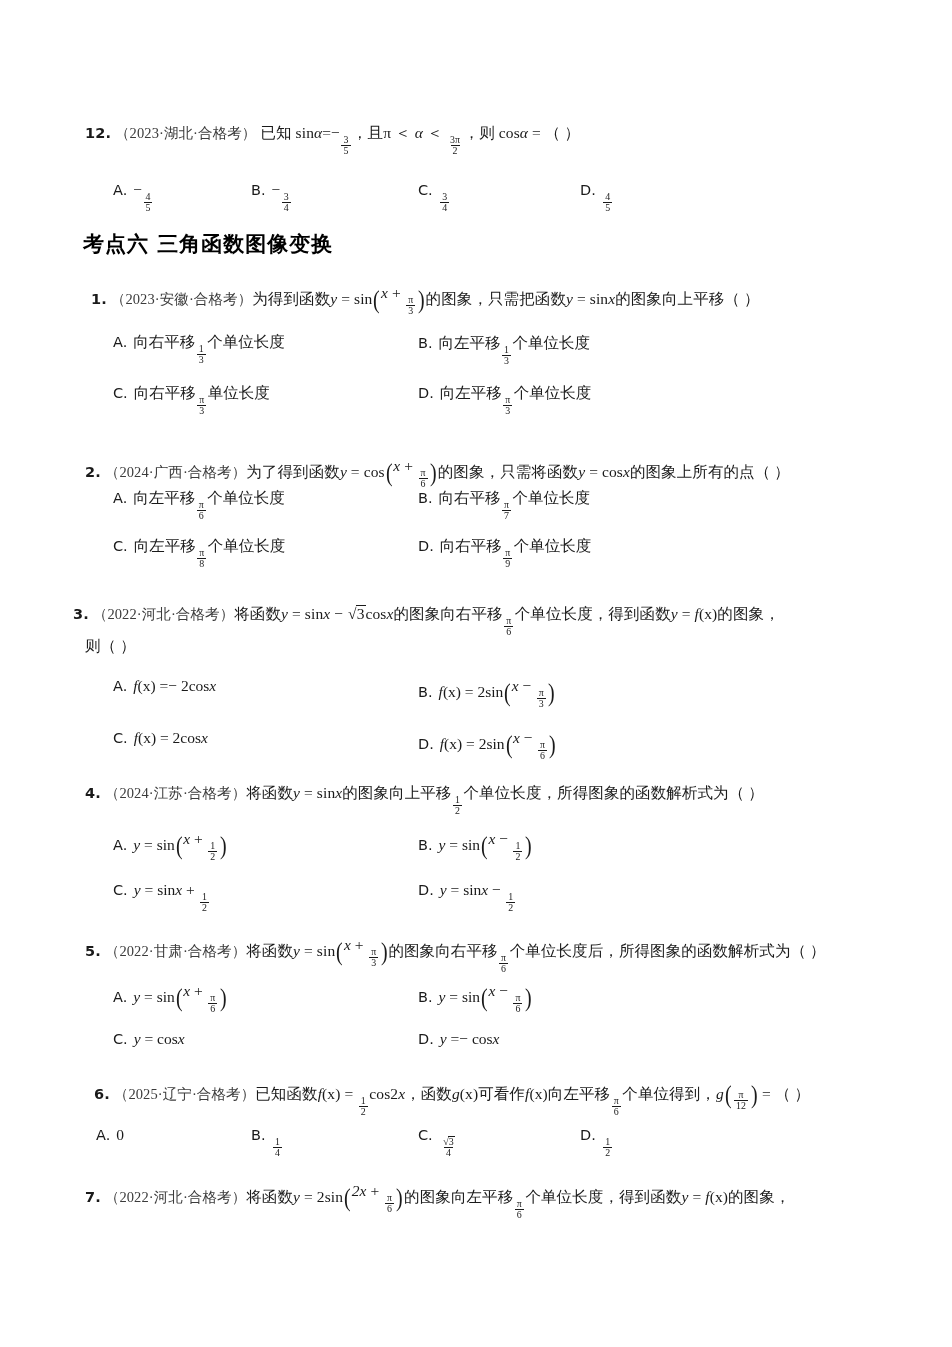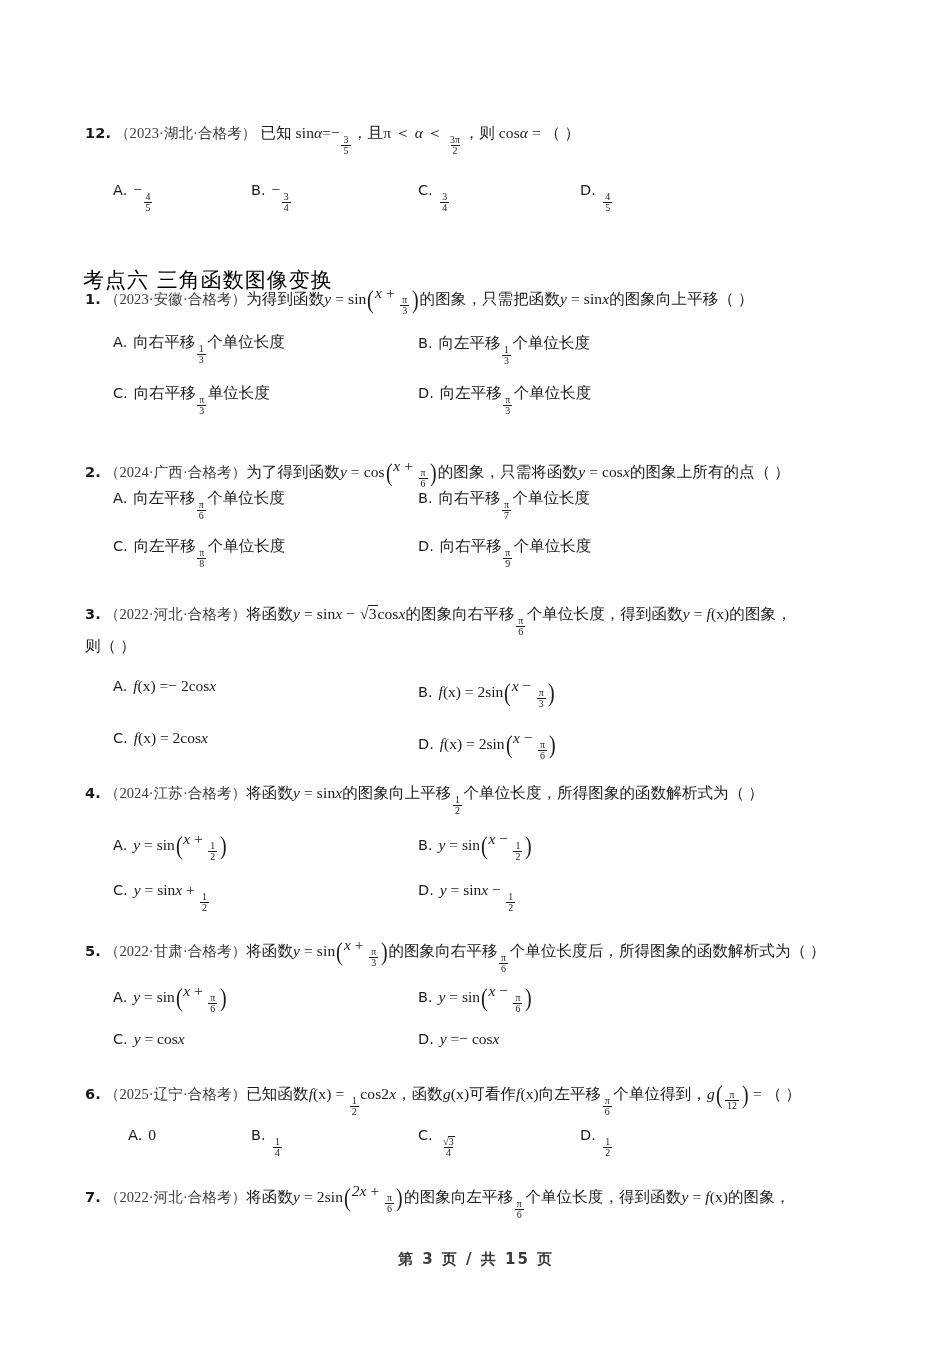--- a/index.html
+++ b/index.html
@@ -91,26 +91,25 @@
     display: inline-block;
     border-top: 1px solid #1a1a1a;
     padding: 0 1px 0 1px;
     margin-left: -1px;
   }
 
   
   .heading {
     position: absolute;
     font-family: "DejaVu Serif", "Liberation Serif", serif;
-    font-weight: normal;
+    font-weight: bold;
     font-size: 21px;
     letter-spacing: 1px;
     color: #000;
     white-space: nowrap;
-    margin-top: 36px;
   }
 
   
   .opt {
     position: absolute;
     font-size: 15.5px;
     white-space: nowrap;
     line-height: 1.0;
   }
   .optlab {
@@ -170,21 +169,21 @@
   </div>
   <div class="opt" style="left:580px; top:182px;">
     <span class="optlab">D.</span><span></span><span class="frac">
         <span class="num">4</span>
         <span class="den">5</span>
       </span>
   </div>
 
   <div class="heading" style="left:83px; top:230px;">考点六 三角函数图像变换</div>
 
-  <div class="qline" style="left:85px; top:285px;text-align:right;">
+  <div class="qline" style="left:91px; top:285px;text-align:right;">
     <span class="qnum">1.</span>
     <span class="src cn">（2023·安徽·合格考）</span><span class="cn">为得到函数</span><i class="v">y</i><span> = </span><span class="fn">sin</span><span class="paren">
         <span class="pL">(</span>
         <span class="inner"><i class="v">x</i><span> + </span><span class="frac">
             <span class="num">π</span>
             <span class="den">3</span>
           </span></span>
         <span class="pR">)</span>
       </span><span class="cn">的图象，只需把函数</span><i class="v">y</i><span> = </span><span class="fn">sin</span><i class="v">x</i><span class="cn">的图象向上平移（  ）</span>
   </div>
@@ -244,21 +243,21 @@
         <span class="den">8</span>
       </span><span class="cn">个单位长度</span>
   </div>
   <div class="opt" style="left:418px; top:538px;">
     <span class="optlab">D.</span><span class="cn">向右平移</span><span class="frac">
         <span class="num">π</span>
         <span class="den">9</span>
       </span><span class="cn">个单位长度</span>
   </div>
 
-  <div class="qline" style="left:85px; top:605px;">
+  <div class="qline" style="left:73px; top:605px;">
     <span class="qnum">3.</span>
     <span class="src cn">（2022·河北·合格考）</span><span class="cn">将函数</span><i class="v">y</i><span> = </span><span class="fn">sin</span><i class="v">x</i><span> − </span><span class="sqrt"><span class="rad">√</span><span class="body">3</span></span><span class="fn">cos</span><i class="v">x</i><span class="cn">的图象向右平移</span><span class="frac">
         <span class="num">π</span>
         <span class="den">6</span>
       </span><span class="cn">个单位长度，得到函数</span><i class="v">y</i><span> = </span><i class="v">f</i><span>(x)</span><span class="cn">的图象，</span>
   </div>
   <div class="qline" style="left:85px; top:638px;">
     <span class="cn">则（  ）</span>
   </div>
 
@@ -365,39 +364,39 @@
         <span class="pR">)</span>
       </span>
   </div>
   <div class="opt" style="left:113px; top:1031px;">
     <span class="optlab">C.</span><i class="v">y</i><span> = cos</span><i class="v">x</i>
   </div>
   <div class="opt" style="left:418px; top:1031px;">
     <span class="optlab">D.</span><i class="v">y</i><span> =− cos</span><i class="v">x</i>
   </div>
 
-  <div class="qline" style="left:85px; top:1080px;text-align:center;">
+  <div class="qline" style="left:94px; top:1080px;text-align:center;">
     <span class="qnum">6.</span>
     <span class="src cn">（2025·辽宁·合格考）</span><span class="cn">已知函数</span><i class="v">f</i><span>(x)</span><span> = </span><span class="frac">
         <span class="num">1</span>
         <span class="den">2</span>
       </span><span class="fn">cos2</span><i class="v">x</i><span class="cn">，函数</span><i class="v">g</i><span>(x)</span><span class="cn">可看作</span><i class="v">f</i><span>(x)</span><span class="cn">向左平移</span><span class="frac">
         <span class="num">π</span>
         <span class="den">6</span>
       </span><span class="cn">个单位得到，</span><i class="v">g</i><span class="paren">
         <span class="pL">(</span>
         <span class="inner"><span class="frac">
             <span class="num">π</span>
             <span class="den">12</span>
           </span></span>
         <span class="pR">)</span>
       </span><span class="cn"> = （ ）</span>
   </div>
 
-  <div class="opt" style="left:128px; top:1127px;">
+  <div class="opt" style="left:96px; top:1127px;">
     <span class="optlab">A.</span><span>0</span>
   </div>
   <div class="opt" style="left:251px; top:1127px;">
     <span class="optlab">B.</span><span class="frac">
         <span class="num">1</span>
         <span class="den">4</span>
       </span>
   </div>
   <div class="opt" style="left:418px; top:1127px;">
     <span class="optlab">C.</span><span class="frac">
@@ -420,15 +419,14 @@
             <span class="num">π</span>
             <span class="den">6</span>
           </span></span>
         <span class="pR">)</span>
       </span><span class="cn">的图象向左平移</span><span class="frac">
         <span class="num">π</span>
         <span class="den">6</span>
       </span><span class="cn">个单位长度，得到函数</span><i class="v">y</i><span> = </span><i class="v">f</i><span>(x)</span><span class="cn">的图象，</span>
   </div>
 
-  <div class="footer" style="top:1250px;">第 3 页 / 共 15 页</div>
 
 </div>
 
 </body></html>

